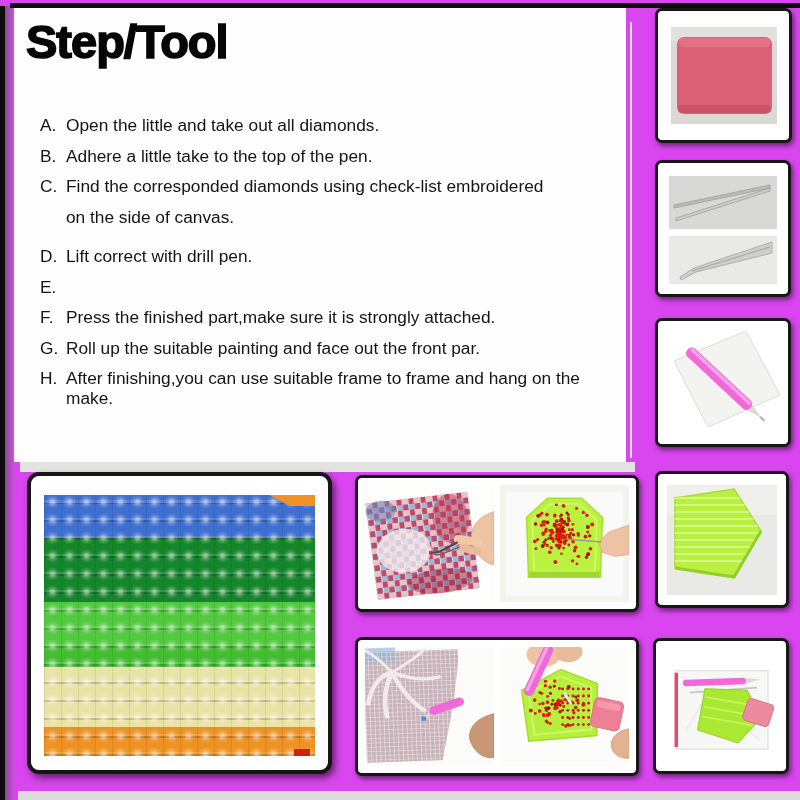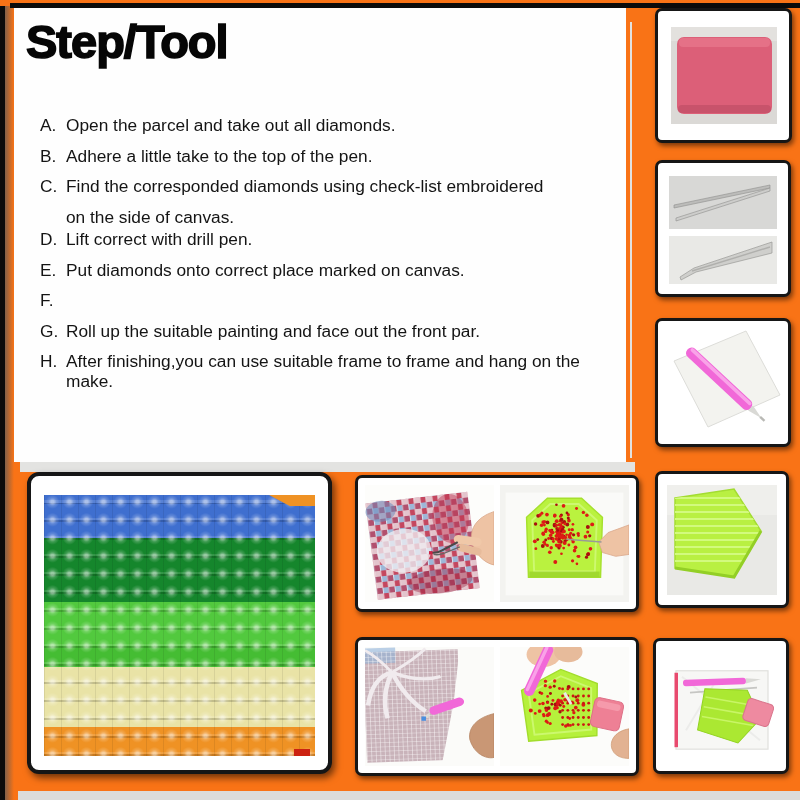--- a/index.html
+++ b/index.html
@@ -1,35 +1,35 @@
 <!DOCTYPE html>
 <html><head>
 <meta charset="utf-8">
 <style>
   html,body{margin:0;padding:0;}
   body{width:800px;height:800px;background:#ffffff;font-family:"Liberation Sans","DejaVu Sans",sans-serif;}
-  .canvas{position:relative;width:800px;height:800px;background:#f97316;overflow:hidden;}
+  .canvas{position:relative;width:800px;height:800px;background:#d946ef;overflow:hidden;}
 
   
   .left-bar{position:absolute;left:0;top:6px;width:5px;height:794px;background:#0b0b0b;}
   .left-shadow{position:absolute;left:5px;top:6px;width:9px;height:794px;
     background:linear-gradient(90deg,rgba(90,90,90,.75),rgba(255,255,255,0));}
   .top-line{position:absolute;left:10px;top:3px;width:790px;height:5px;background:#0b0b0b;}
   .card-bottom-strip{position:absolute;left:20px;top:462px;width:615px;height:10px;background:#e3e3e1;}
   .page-bottom-strip{position:absolute;left:18px;top:791px;width:782px;height:9px;background:#dcdcda;}
   .v-divider{position:absolute;left:630px;top:22px;width:2px;height:436px;background:#e2e2e0;}
 
   
   .card{position:absolute;left:14px;top:8px;width:612px;height:454px;background:#fefefe;}
   .title{position:absolute;left:12px;top:6px;font-size:47px;font-weight:900;color:#060606;
     letter-spacing:-1px;-webkit-text-stroke:1.6px #060606;}
   .steps{position:absolute;left:26px;top:108px;width:586px;font-size:17.3px;color:#141414;}
   .step-row{display:flex;margin-bottom:11px;line-height:19.5px;}
   .step-label{width:26px;flex:0 0 26px;}
-  .step-cont{margin-left:26px;margin-bottom:3px;line-height:19.5px;}
+  .step-cont{margin-left:26px;margin-bottom:20px;line-height:19.5px;}
 
   
   .frame{position:absolute;background:#fff;border:3px solid #161616;border-radius:7px;
     box-shadow:2px 3px 5px rgba(0,0,0,.5);box-sizing:border-box;overflow:hidden;}
   .f-wax{left:655px;top:8px;width:137px;height:135px;}
   .f-tweezers{left:655px;top:160px;width:136px;height:137px;}
   .f-pen{left:655px;top:318px;width:136px;height:129px;}
   .f-tray{left:655px;top:471px;width:134px;height:137px;}
   .f-bag{left:653px;top:638px;width:136px;height:136px;}
   .f-diamonds{left:27px;top:472px;width:305px;height:302px;border-width:4px;border-radius:12px;
@@ -58,41 +58,41 @@
 <div class="canvas">
   <div class="left-bar"></div>
   <div class="left-shadow"></div>
   <div class="top-line"></div>
 
   <div class="card">
     <div class="title">Step/Tool</div>
     <div class="steps">
       <div class="step-row">
         <span class="step-label">A.</span>
-        <span>Open the parcel and take out all diamonds.</span>
+        <span>Open the little and take out all diamonds.</span>
       </div>
       <div class="step-row">
         <span class="step-label">B.</span>
         <span>Adhere a little take to the top of the pen.</span>
       </div>
       <div class="step-row">
         <span class="step-label">C.</span>
         <span>Find the corresponded diamonds using check-list embroidered</span>
       </div>
       <div class="step-cont">on the side of canvas.</div>
       <div class="step-row">
         <span class="step-label">D.</span>
         <span>Lift correct with drill pen.</span>
       </div>
       <div class="step-row">
         <span class="step-label">E.</span>
-        <span>Put diamonds onto correct place marked on canvas.</span>
       </div>
       <div class="step-row">
         <span class="step-label">F.</span>
+        <span>Press the finished part,make sure it is strongly attached.</span>
       </div>
       <div class="step-row">
         <span class="step-label">G.</span>
         <span>Roll up the suitable painting and face out the front par.</span>
       </div>
       <div class="step-row">
         <span class="step-label">H.</span>
         <span>After finishing,you can use suitable frame to frame and hang on the make.</span>
       </div>
     </div>

